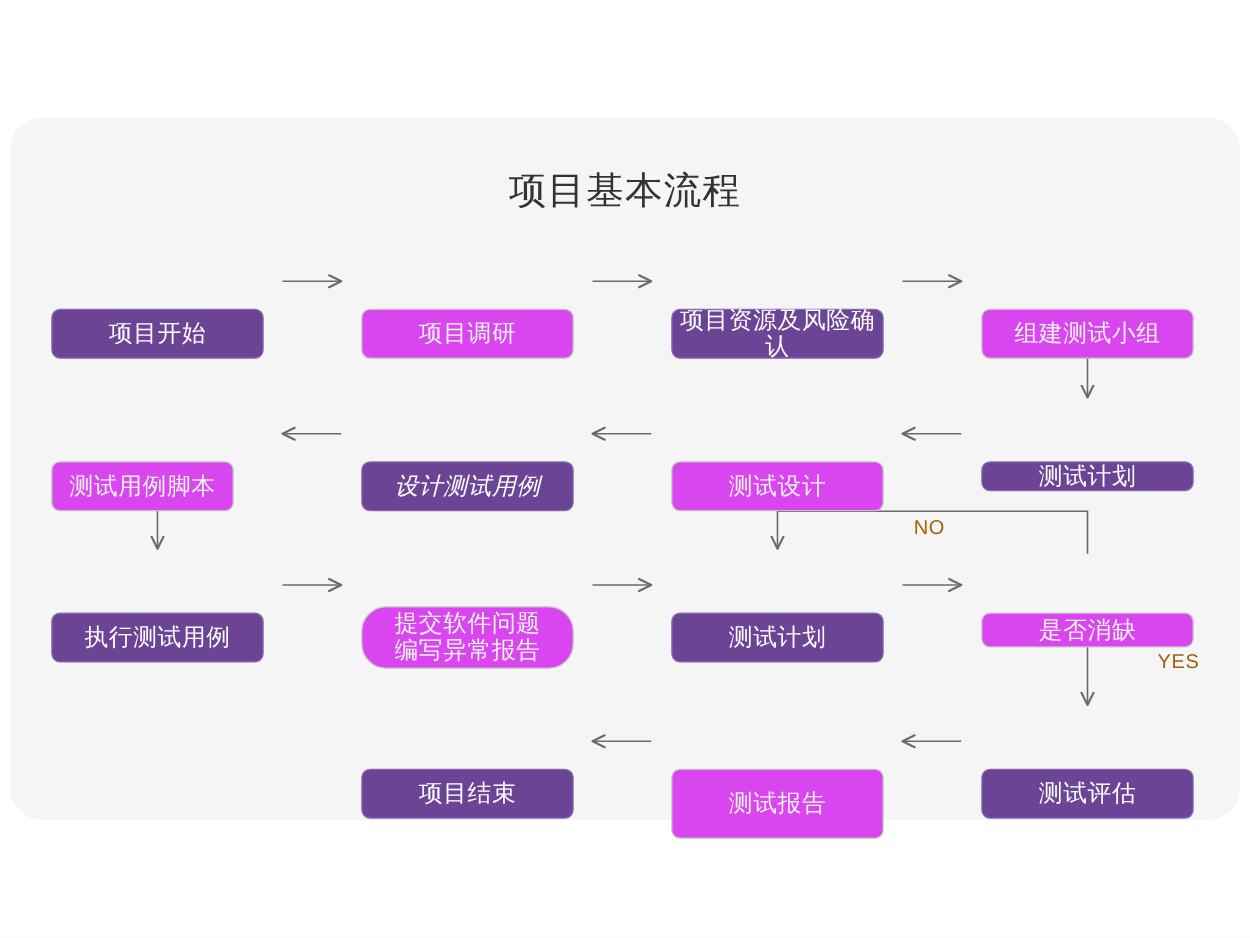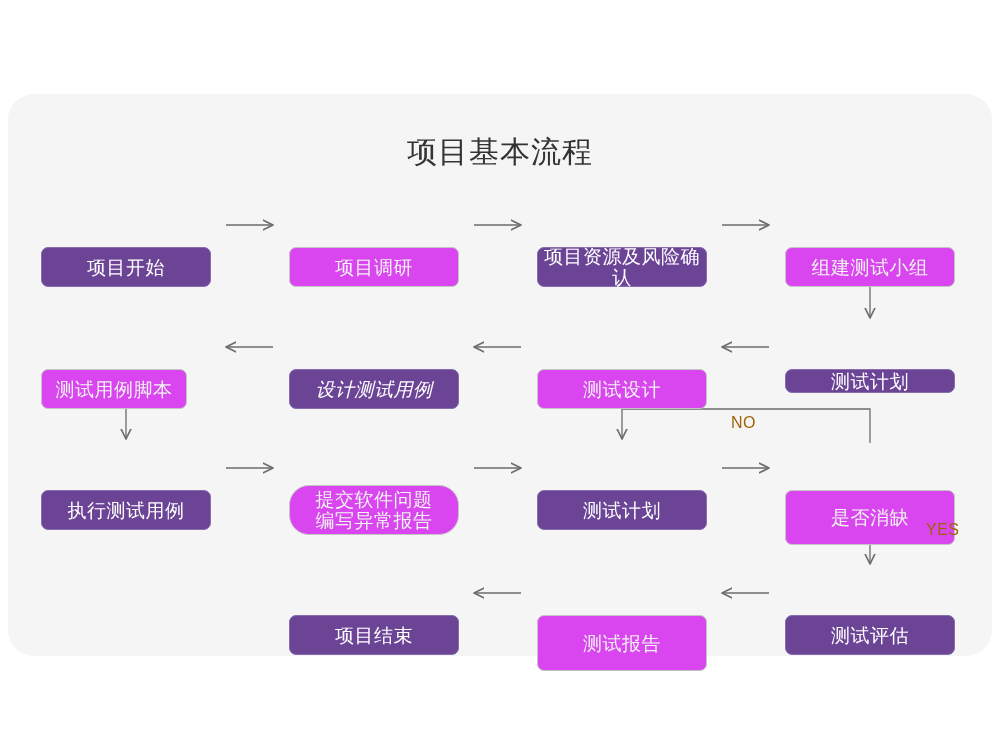--- a/index.html
+++ b/index.html
@@ -132,21 +132,21 @@
       <div class="node purple" style="left: 537px; top: 205px; width: 170px; height: 40px;">项目资源及风险确认</div>
       <div class="node gray" style="left: 785px; top: 205px; width: 170px; height: 40px;">组建测试小组</div>
       <div class="node gray" style="left: 41px; top: 327px; width: 146px; height: 40px;">测试用例脚本</div>
       <div class="node purple" style="left: 289px; top: 327px; width: 170px; height: 40px; font-style: italic;">设计测试用例</div>
       <div class="node gray" style="left: 537px; top: 327px; width: 170px; height: 40px;">测试设计</div>
       <div class="node purple" style="left: 785px; top: 327px; width: 170px; height: 24px;">测试计划</div>
       <div class="node purple" style="left: 41px; top: 448px; width: 170px; height: 40px;">执行测试用例</div>
       <div class="node gray" style="left: 289px; top: 443px; width: 170px; height: 50px; border-radius: 20px;">提交软件问题
 编写异常报告</div>
       <div class="node purple" style="left: 537px; top: 448px; width: 170px; height: 40px;">测试计划</div>
-      <div class="node gray" style="left: 785px; top: 448px; width: 170px; height: 55px;">是否消缺</div>
+      <div class="node gray" style="left: 785px; top: 448px; width: 170px; height: 28px;">是否消缺</div>
       <div class="node purple" style="left: 289px; top: 573px; width: 170px; height: 40px; text-align: center;">项目结束</div>
       <div class="node gray" style="left: 537px; top: 573px; width: 170px; height: 56px;">测试报告</div>
       <div class="node purple" style="left: 785px; top: 573px; width: 170px; height: 40px;">测试评估</div>
     </div>
   <div id="labels-layer">
       <div class="edge-label" style="left: 731px; top: 414px;">NO</div>
       <div class="edge-label" style="left: 878px; top: 521px; margin-left: 48px;">YES</div>
     </div>
 
 </div>

